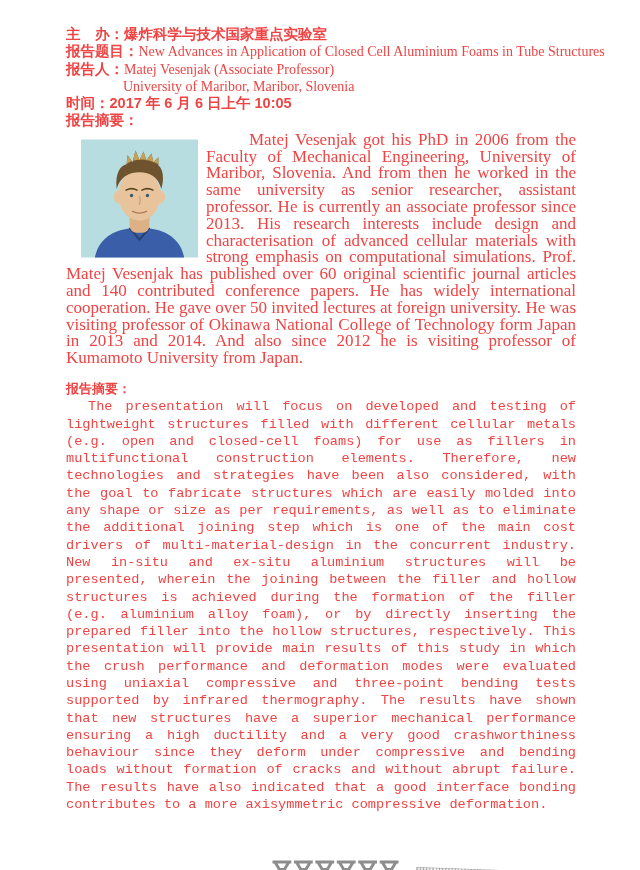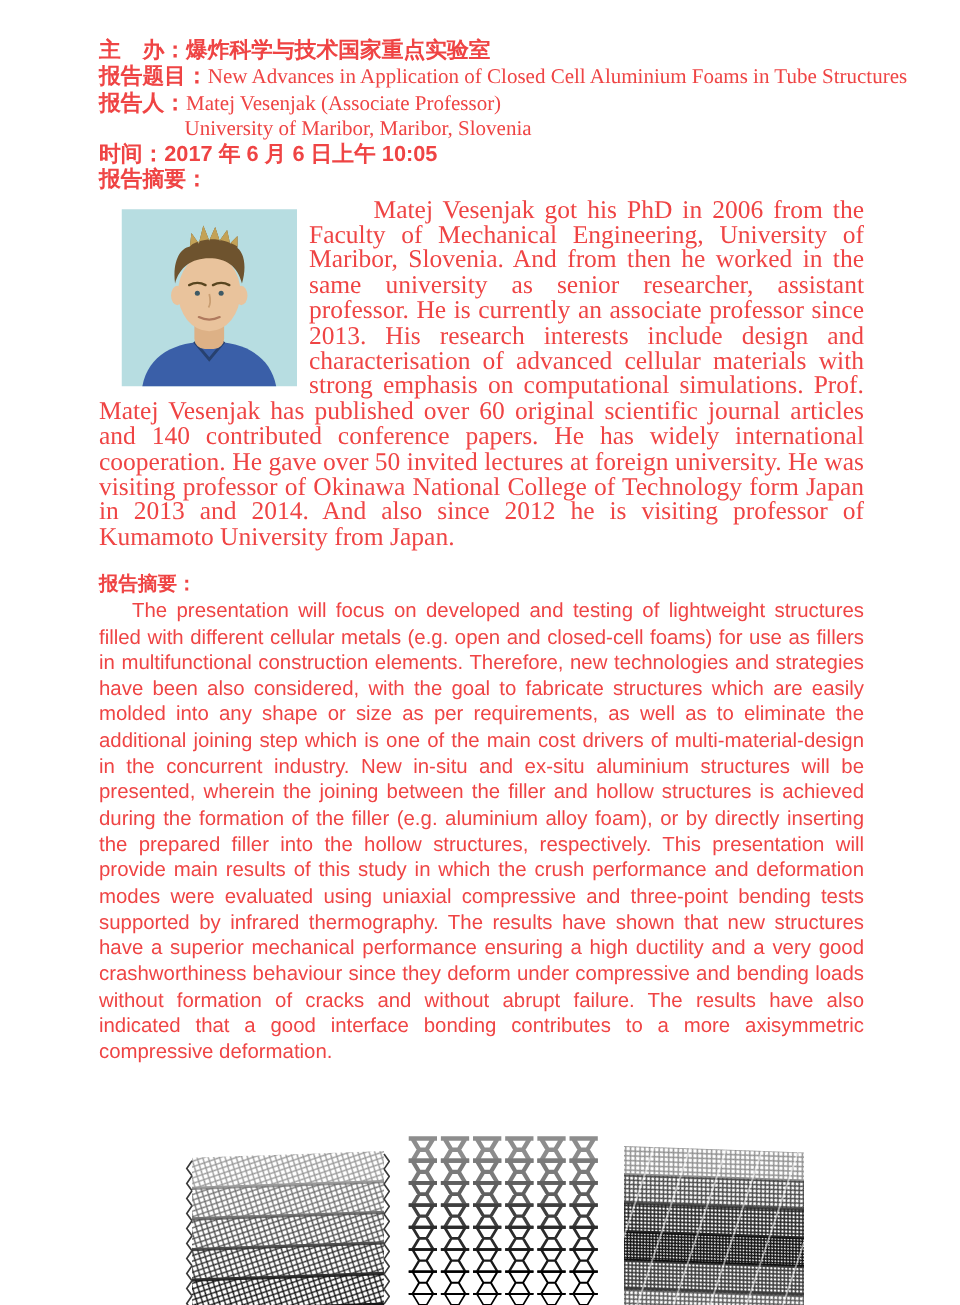--- a/index.html
+++ b/index.html
@@ -21,21 +21,21 @@
     font-family:"Liberation Serif","DejaVu Serif",serif;
     font-size:17px;line-height:16.8px;
     text-align:justify;text-indent:43px;
     margin-top:2px;
   }
   .photo{float:left;margin:7px 8px 2px 15px;display:block;}
   .abstract{clear:both;margin-top:13px;}
   .abstract-label{line-height:17.3px;font-size:13px;}
   .abstract-text{
     margin:1px 0 0 0;
-    font-family:Liberation Sans, sans-serif;
+    font-family:Liberation Mono, monospace;
     font-size:13.6px;line-height:17.3px;
     text-align:justify;text-indent:22px;
   }
   .figure{margin-top:46px;}
   .figure-row{display:flex;align-items:flex-end;gap:10px;margin-left:52px;}
   .figure-row svg{display:block;}
   .caption{
     text-align:center;margin-top:9px;
     font-family:"Liberation Serif","DejaVu Serif",serif;
     font-size:13.8px;

